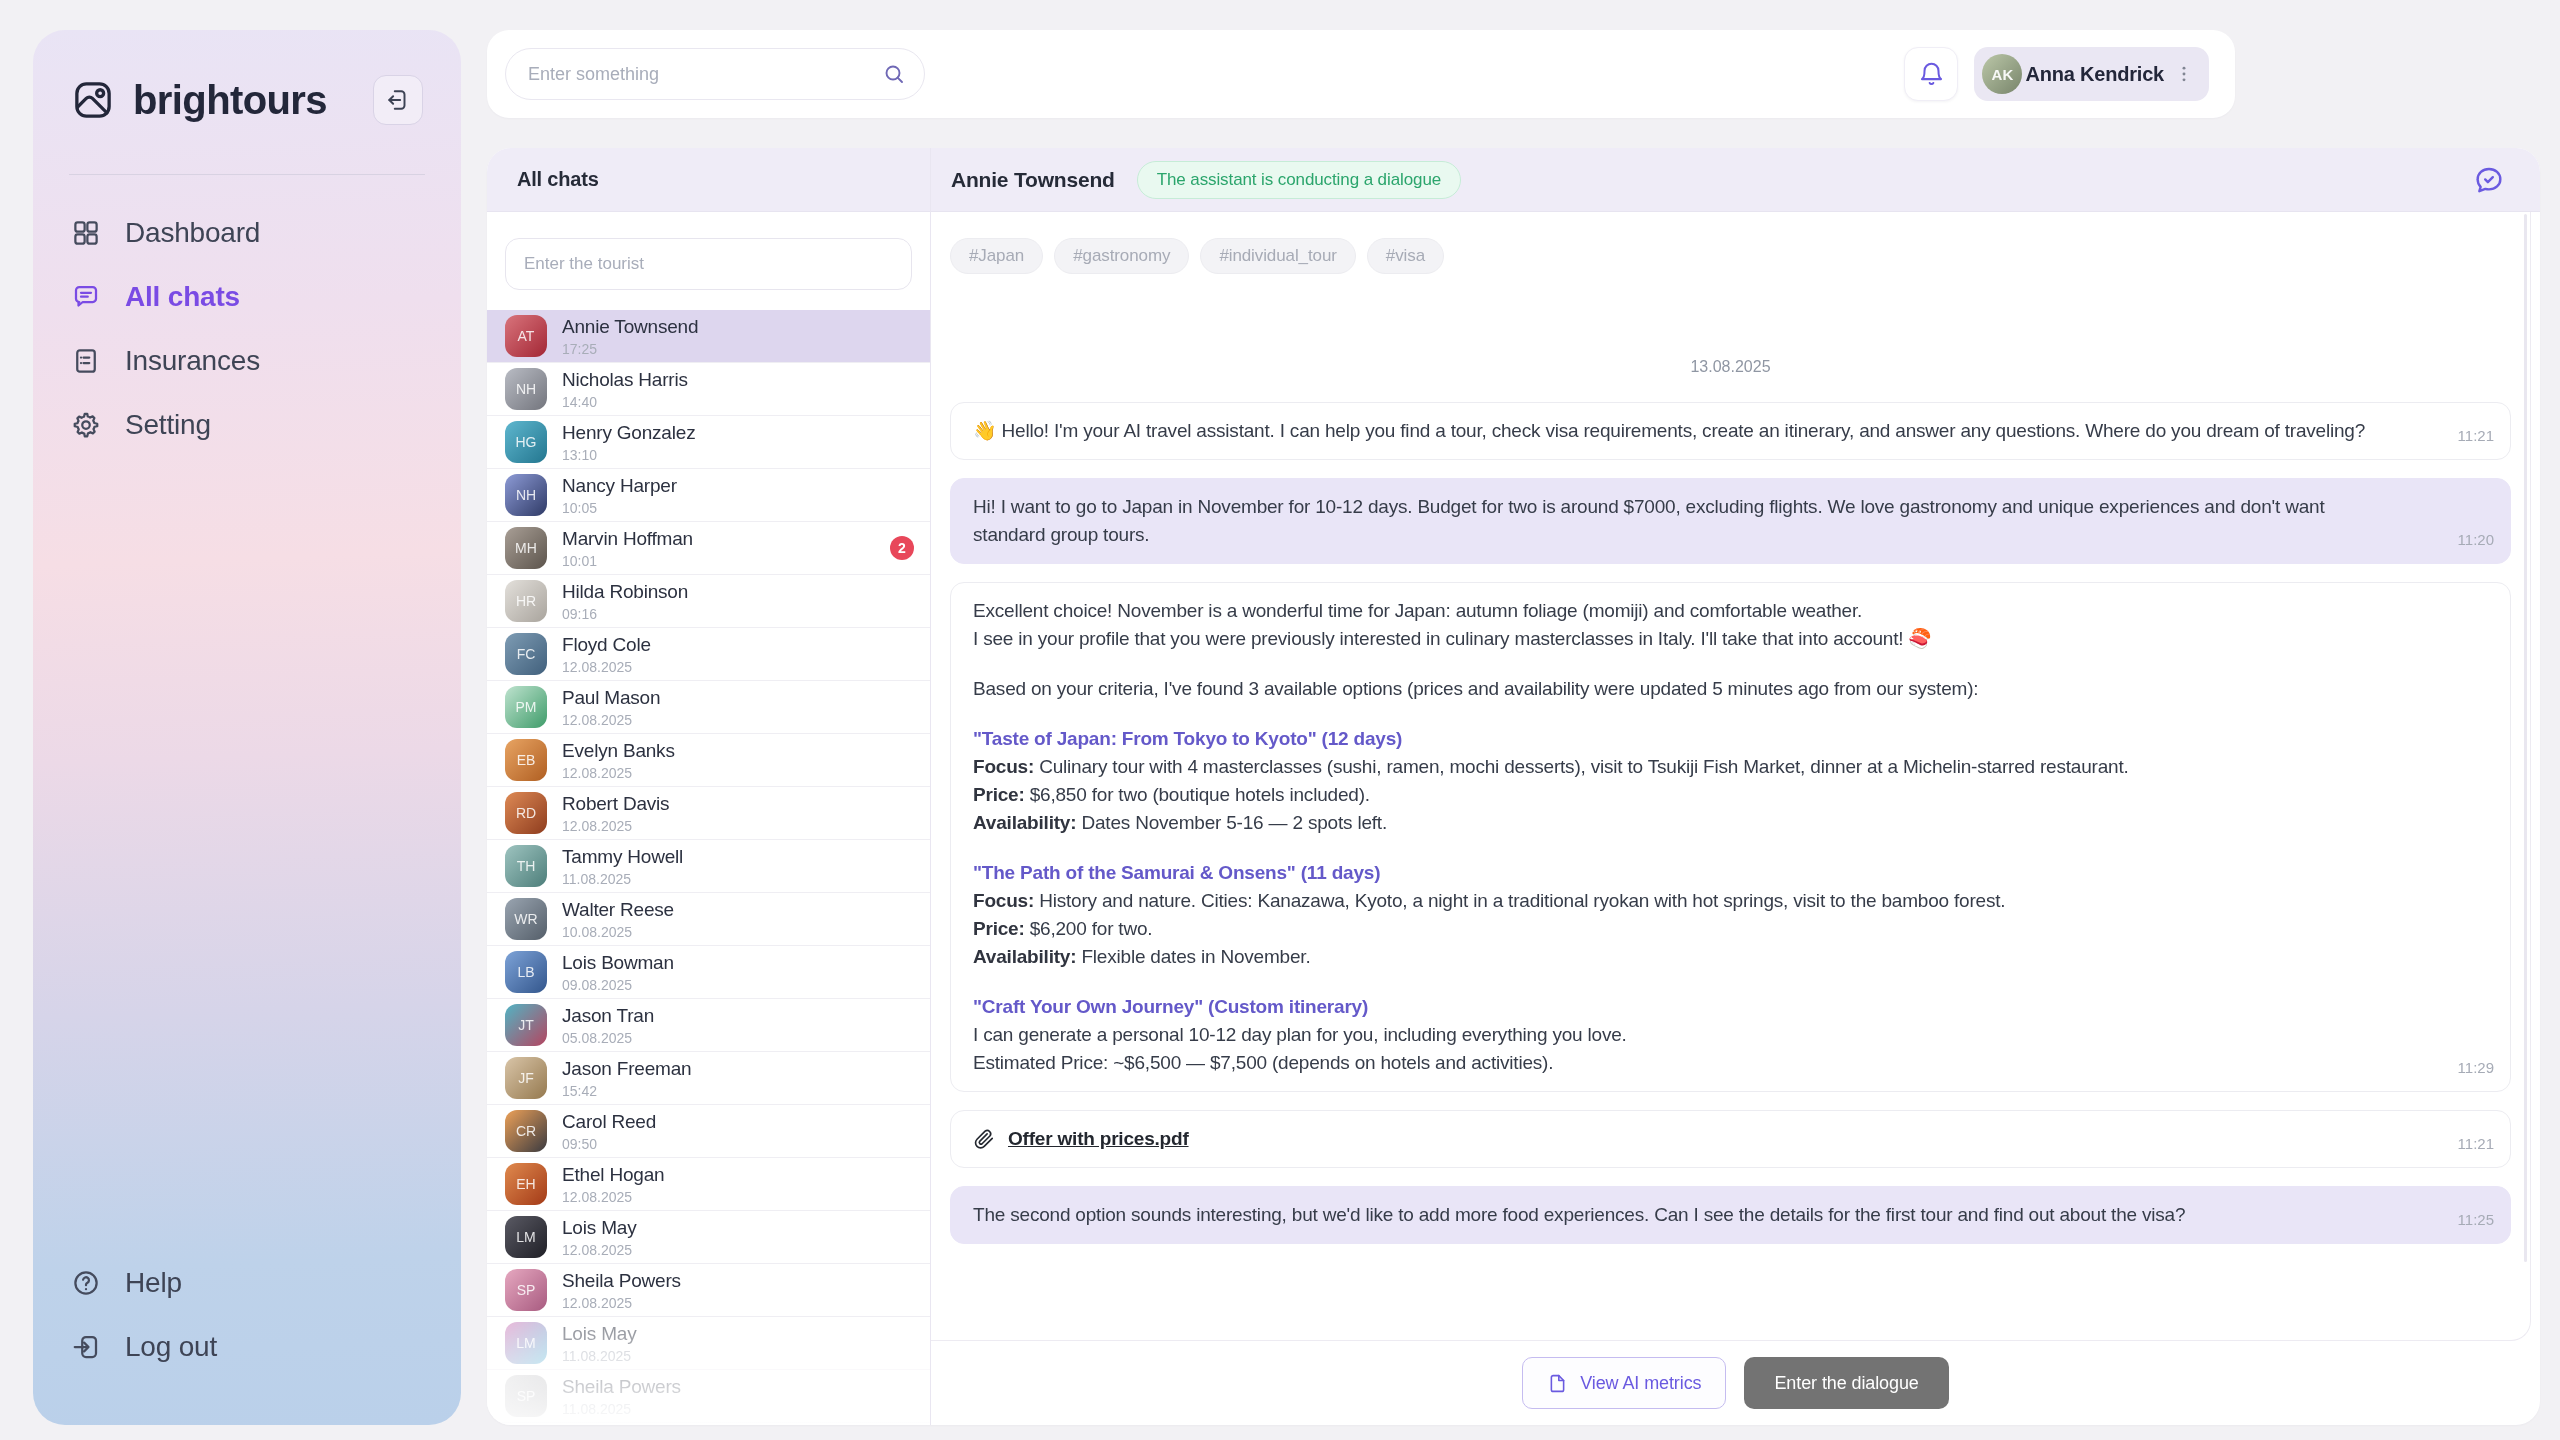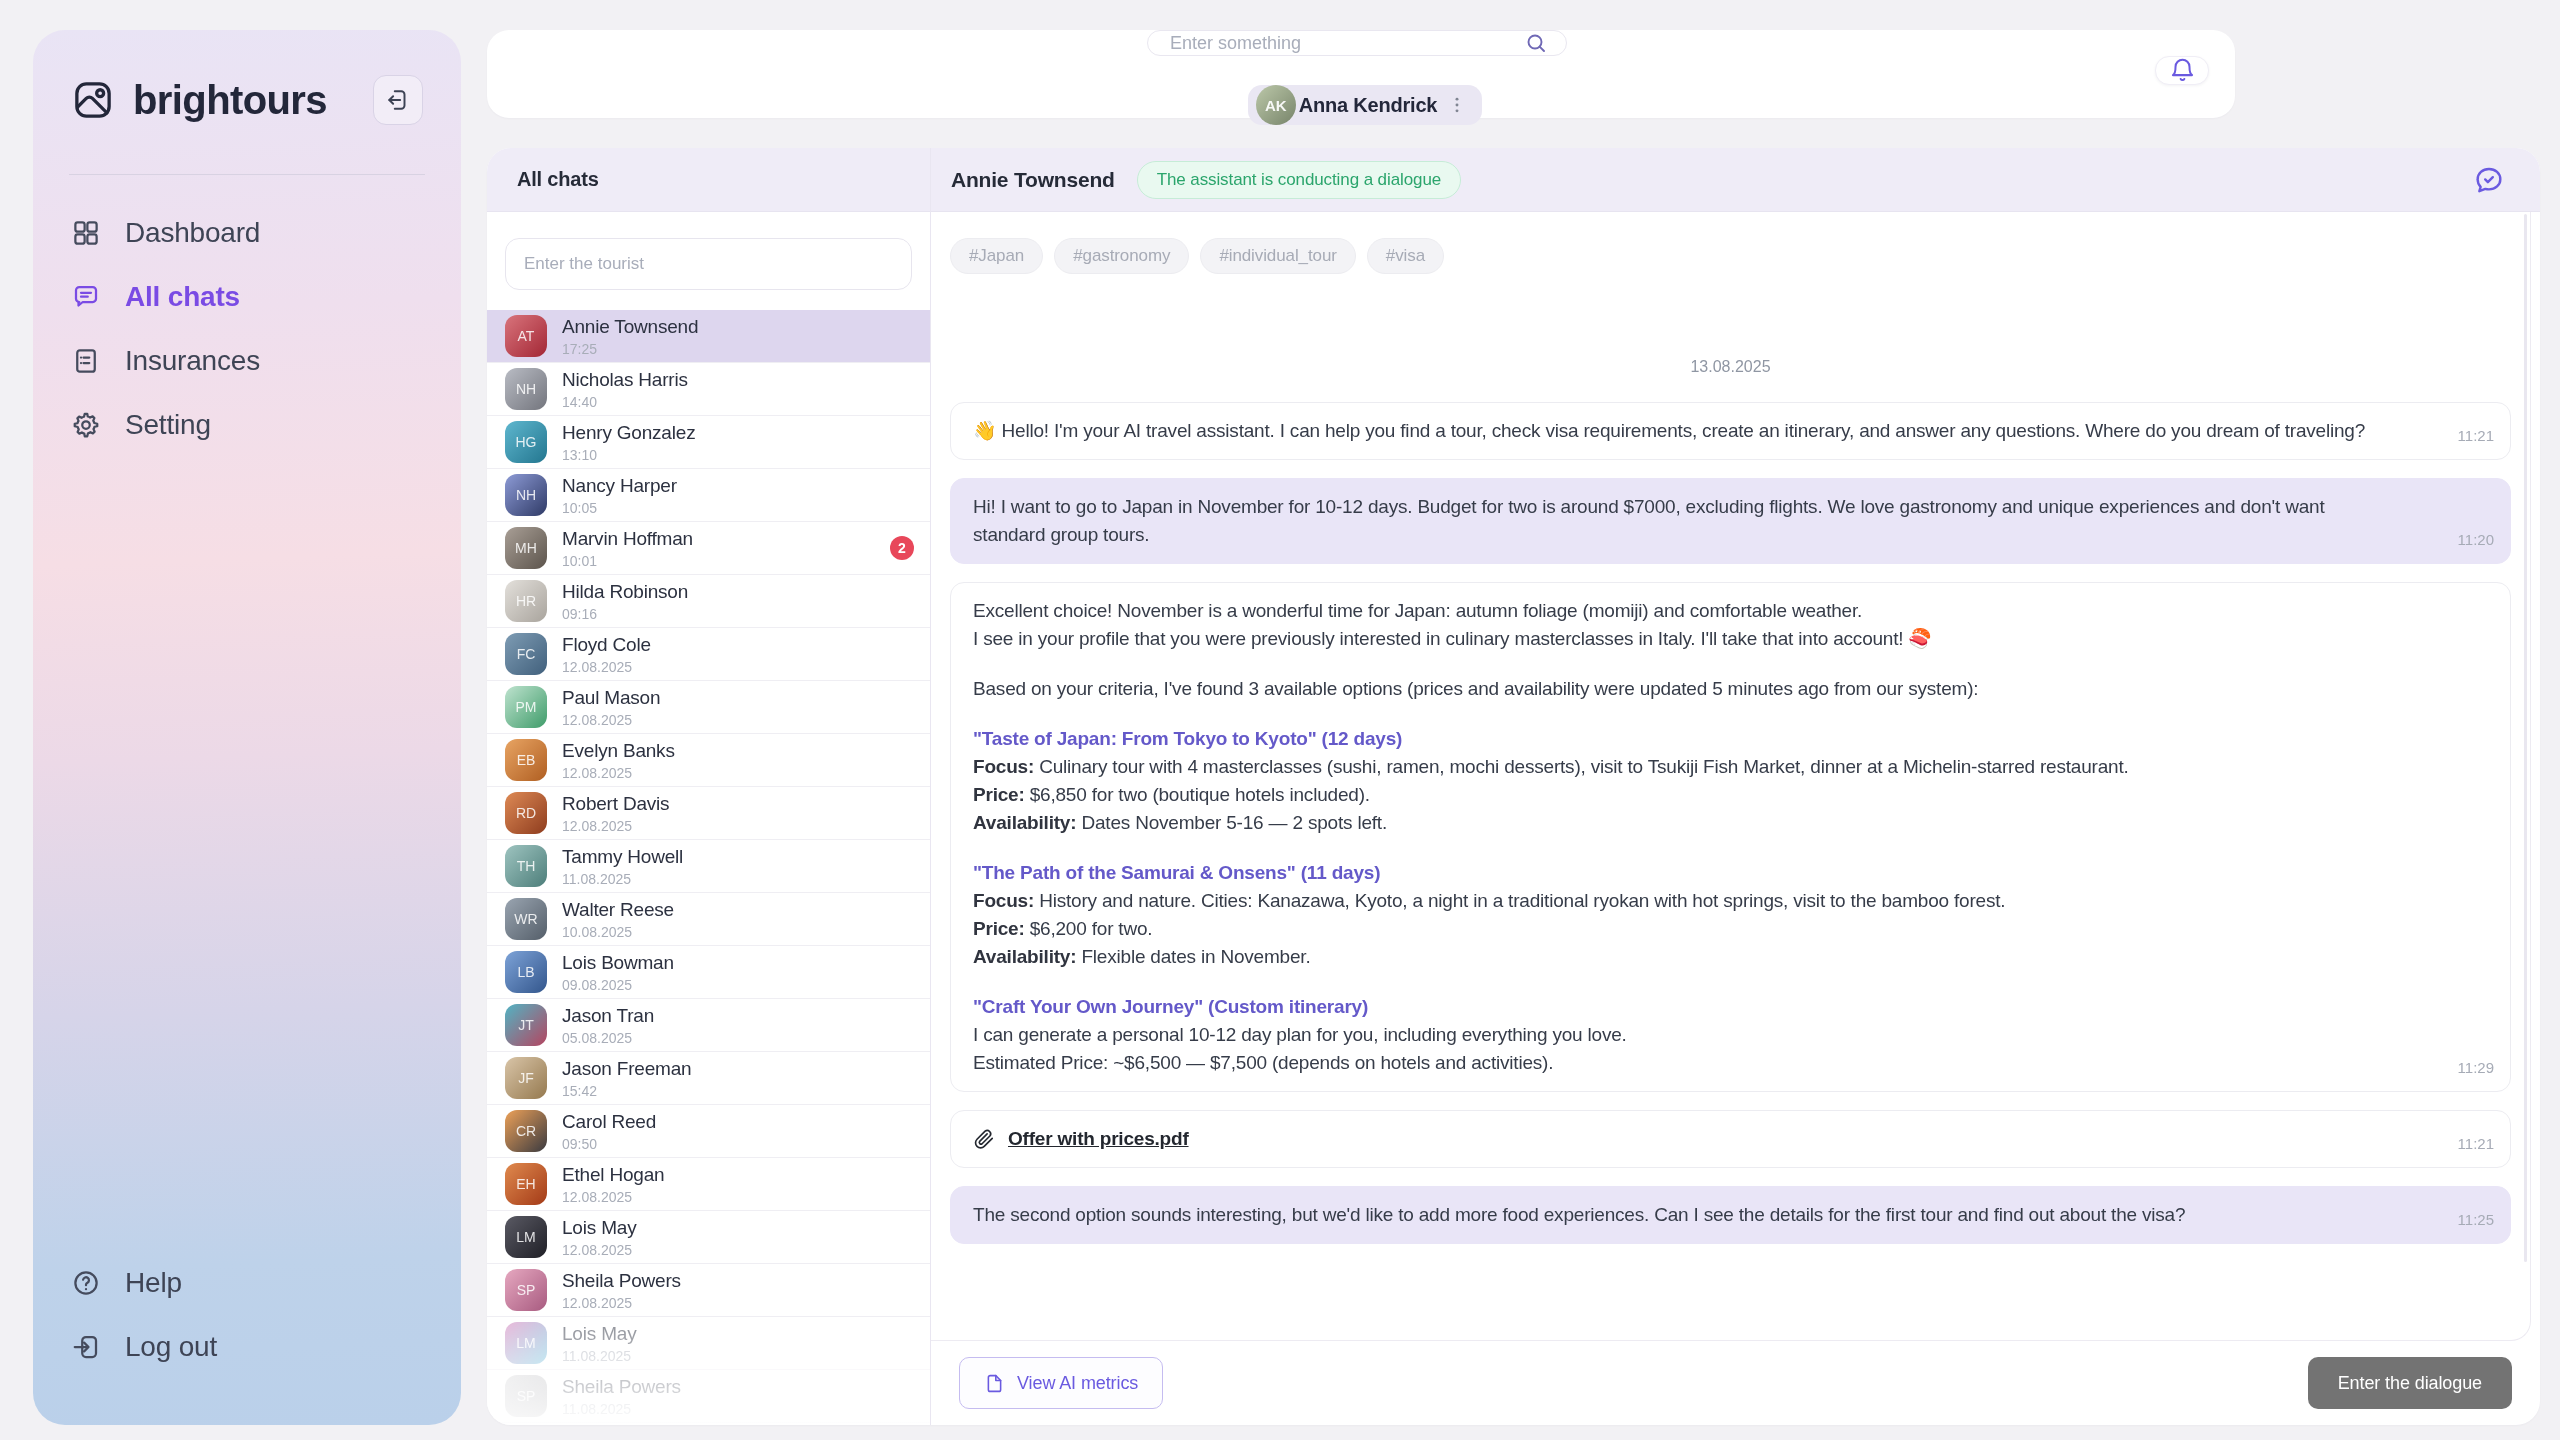--- a/index.html
+++ b/index.html
@@ -33,21 +33,20 @@
   .nav-item .nav-icon{width:30px;height:30px;color:#454b5d}
   .nav-item.active{color:#7a4be4;font-weight:700}
   .nav-item.active .nav-icon{color:#7a4be4}
   .side-footer{margin-top:auto}
 
   
   .topbar{
     position:absolute;left:487px;top:30px;width:1748px;height:88px;background:#fff;
     border-radius:22px;display:flex;align-items:center;padding:0 26px 0 18px;
     box-shadow:0 1px 2px rgba(25,25,60,0.03);
-    flex-direction:column;
   }
   .search-wrap{width:420px;height:52px;border:1.5px solid #e9e7f0;border-radius:26px;
     display:flex;align-items:center;padding:0 18px 0 22px;background:#fff}
   .search-input{border:none;outline:none;flex:1;font-size:18px;color:#3c4250;background:transparent}
   ::placeholder{color:#a8adba;opacity:1}
   .search-icon{width:24px;height:24px;color:#6f68b5}
   .bell-btn{margin-left:auto;width:54px;height:54px;border-radius:14px;background:#fff;
     border:1px solid #f0eef6;box-shadow:0 1px 3px rgba(25,25,60,0.05);
     display:flex;align-items:center;justify-content:center;cursor:pointer;color:#6a5ae0}
   .bell-btn .icon{width:27px;height:27px}
@@ -113,21 +112,21 @@
   .msg.user{background:#e9e5f7;border:1.5px solid #e9e5f7}
   .msg .time{position:absolute;right:16px;bottom:9px;font-size:15px;color:#a6abb6;letter-spacing:0}
   .msg p{margin:0}
   .msg .blank{height:22px}
   .msg b{font-weight:700;color:#30343f}
   .t-title{color:#6459c9;font-weight:700}
   .file-line{display:flex;align-items:center;gap:13px}
   .clip-icon{width:22px;height:22px;color:#23272f}
   .file-name{font-size:19px;font-weight:700;color:#23272f;text-decoration:underline;cursor:pointer}
 
-  .conv-footer{height:84px;flex:none;display:flex;align-items:center;justify-content:space-between;
+  .conv-footer{height:84px;flex:none;display:flex;align-items:center;justify-content:center;
     gap:18px;padding:0 28px}
   .btn{height:52px;border-radius:10px;font-size:18px;display:flex;align-items:center;
     cursor:pointer;letter-spacing:-0.1px;font-family:inherit}
   .btn-outline{border:1.5px solid #c5bcf0;color:#6a5ae0;background:#fdfdff;padding:0 24px;gap:12px}
   .btn-outline .icon{width:21px;height:21px}
   .btn-solid{background:#737373;color:#fff;border:none;padding:0 30px}
 
   .scroll-thumb{position:absolute;right:3px;top:2px;bottom:78px;width:3px;border-radius:3px;
     background:#e9e7f0;cursor:pointer}
 </style>

